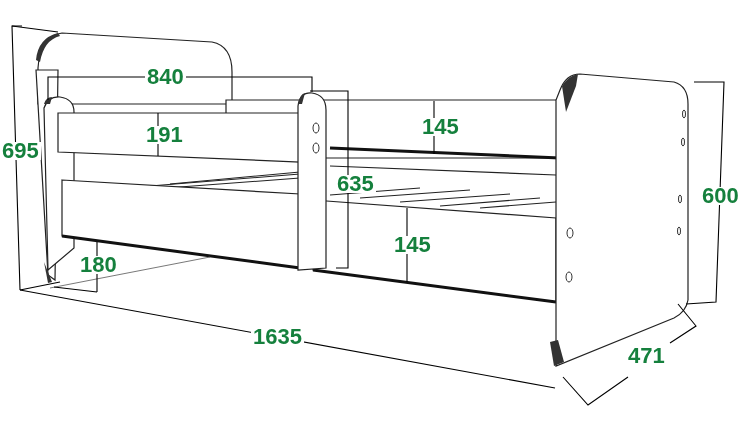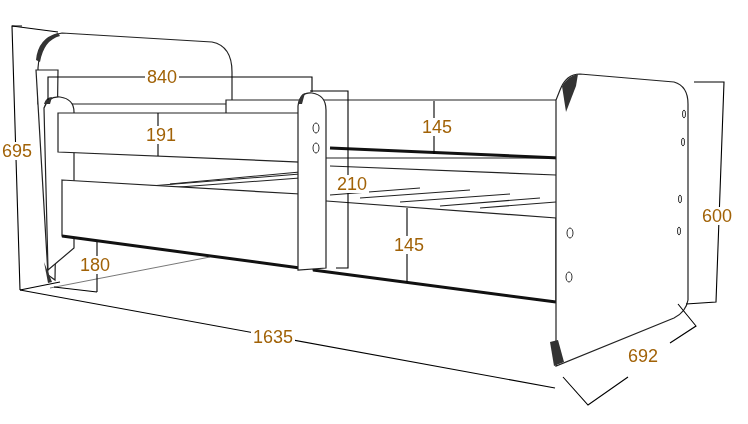--- a/index.html
+++ b/index.html
@@ -5,21 +5,21 @@
     html, body { margin: 0; padding: 0; background: #ffffff; }
     body { width: 748px; height: 424px; overflow: hidden; position: relative; font-family: "Liberation Sans", sans-serif; }
     #drawing { position: absolute; left: 0; top: 0; width: 748px; height: 424px; }
     .ln { stroke: #222; stroke-width: 1.1; fill: none; }
     .thin { stroke: #555; stroke-width: 0.8; fill: none; }
     .thick { stroke: #111; stroke-width: 3; fill: none; }
     .panel { stroke: #222; stroke-width: 1.2; fill: #fff; }
     .dim { stroke: #000; stroke-width: 1.1; fill: none; }
     .edge { fill: #333; }
     .hole { stroke: #333; stroke-width: 1; fill: #fff; }
-    .lbl { position: absolute; font-size: 18px; color: #a16207; background: #fff; line-height: 18px; padding: 0 2px; white-space: nowrap; }
+    .lbl { position: absolute; font-size: 22px; color: #15803d; background: #fff; line-height: 18px; padding: 0 2px; white-space: nowrap; font-weight: bold; }
   </style>
 </head>
 <body>
 
 <svg id="drawing" viewBox="0 0 748 424" xmlns="http://www.w3.org/2000/svg">
 
   <g>
     <path class="panel" d="M38 68 Q40 36 62 33 L212 42 Q232 46 232 72 L232 104 L38 104 Z"></path>
     <path class="panel" d="M36 70 L48 275 L55 280 L58 70 Z"></path>
     <path class="edge" d="M36 60 Q38 38 58 33 L60 36 Q44 40 40 62 Z"></path>
@@ -108,18 +108,18 @@
     <polyline class="dim" points="678,304 696,326 670,343"></polyline>
 
     <polyline class="dim" points="694,82 724,82 716,302 686,304"></polyline>
   </g>
 </svg>
 
 <span class="lbl" style="left:0px;top:142px;">695</span>
 <span class="lbl" style="left:145px;top:68px;">840</span>
 <span class="lbl" style="left:144px;top:126px;">191</span>
 <span class="lbl" style="left:420px;top:118px;">145</span>
-<span class="lbl" style="left:335px;top:175px;">210</span>
+<span class="lbl" style="left:335px;top:175px;">635</span>
 <span class="lbl" style="left:392px;top:236px;">145</span>
 <span class="lbl" style="left:78px;top:256px;text-align:center;">180</span>
 <span class="lbl" style="left:251px;top:328px;">1635</span>
-<span class="lbl" style="left:626px;top:347px;">692</span>
-<span class="lbl" style="left:700px;top:187px;margin-top:20px;">600</span>
+<span class="lbl" style="left:626px;top:347px;">471</span>
+<span class="lbl" style="left:700px;top:187px;">600</span>
 
 </body></html>

